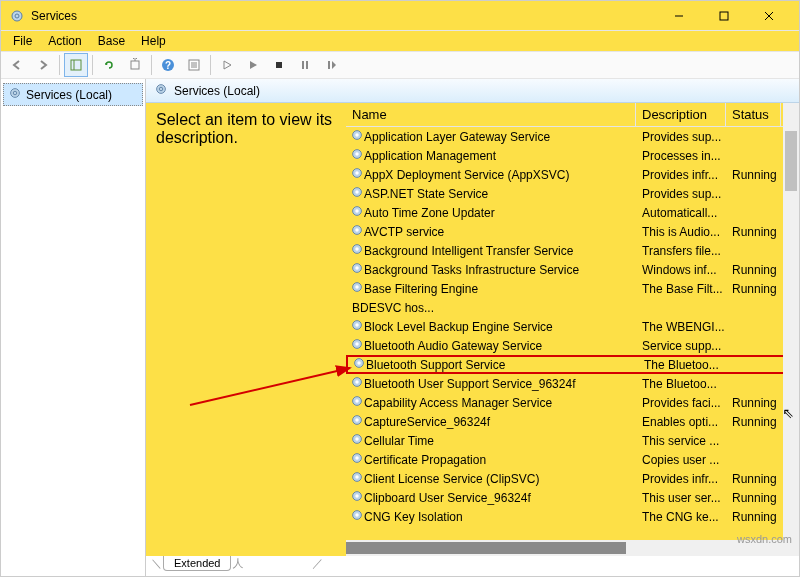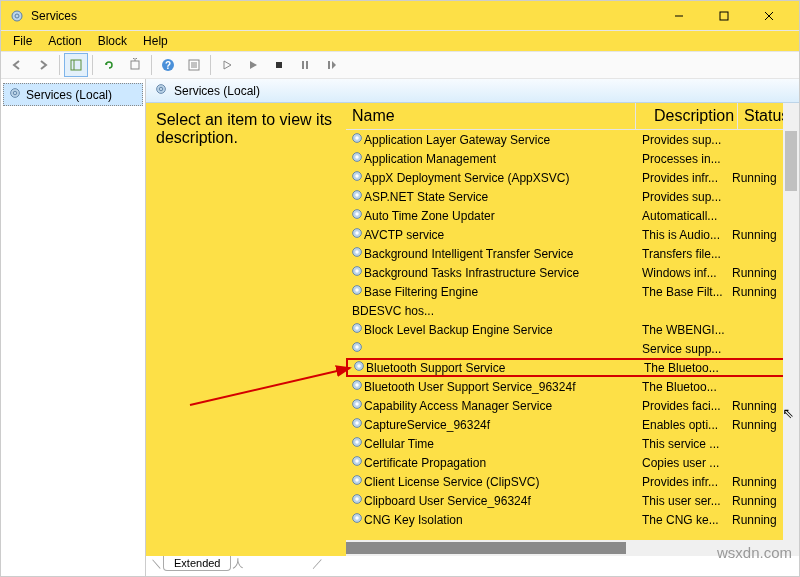--- a/index.html
+++ b/index.html
@@ -23,24 +23,24 @@
 .body { flex: 1; display: flex; overflow: hidden; }
 .tree { width: 145px; border-right: 1px solid #ccc; background: #fff; padding: 4px 2px; }
 .tree-item { display: flex; align-items: center; gap: 4px; padding: 2px 4px; font-size: 12px; background: #cde8ff; border: 1px dotted #888; }
 
 .right { flex: 1; display: flex; flex-direction: column; overflow: hidden; }
 .right-header { height: 24px; background: linear-gradient(#f7fbff,#dbeefc); border-bottom: 1px solid #bcd4e8; display: flex; align-items: center; padding: 0 8px; gap: 6px; font-size: 12px; }
 .right-body { flex: 1; display: flex; overflow: hidden; position: relative; }
 .desc-panel { width: 200px; padding: 8px 10px; font-size: 16px; color: #000; }
 
 .list-panel { flex: 1; display: flex; flex-direction: column; overflow: hidden; position: relative; }
-.list-header { display: flex; font-size: 16px; border-bottom: 1px solid #e5e5e5; }
+.list-header { display: flex; font-size: 13px; border-bottom: 1px solid #e5e5e5; }
 .list-header div { padding: 4px 6px; border-right: 1px solid #e5e5e5; }
 .col-name { width: 290px; }
-.col-desc { width: 90px; margin-left: 12px; }
+.col-desc { width: 90px; }
 .col-status { width: 55px; }
 
 .list { flex: 1; overflow-y: hidden; position: relative; }
 .row { display: flex; align-items: center; font-size: 12px; height: 19px; white-space: nowrap; }
 .row .cell-name { width: 290px; display: flex; align-items: center; gap: 0; padding-left: 4px; overflow: hidden; }
 .row .cell-desc { width: 90px; overflow: hidden; text-overflow: ellipsis; padding-left: 6px; }
 .row .cell-status { width: 55px; padding-left: 6px; }
 
 .highlight-box { border: 2px solid #d40000; }
 
@@ -51,21 +51,21 @@
 
 .tabs { height: 20px; display: flex; align-items: flex-start; font-size: 11px; padding-left: 4px; background: #fff; }
 .tab { padding: 1px 10px; border: 1px solid #aaa; border-top: none; border-radius: 0 0 4px 4px; margin-right: 0px; background: #fff; }
 .tab.inactive { background: #f0f0f0; margin-top: 24px; }
 .tab-slash { color:#999; padding:0 1px; }
 
 .gear-icon svg circle { fill: #bcd4e8; stroke: #5a7ea3; stroke-width: 1; }
 
 .arrow-annotation { position: absolute; left: 185px; top: 350px; pointer-events: none; z-index: 50; }
 
-.watermark { position: absolute; right: 8px; bottom: 16px; font-size: 15px; color: #999; }
+.watermark { position: absolute; right: 8px; bottom: 32px; font-size: 11px; color: #999; }
 .cursor-pointer { position: absolute; right: 6px; top: 405px; font-size: 14px; color: #000; }
 </style>
 </head>
 <body>
 
 <div class="window">
 
   <div class="titlebar">
     <span class="app-icon gear-icon">
       <svg width="16" height="16" viewBox="0 0 16 16">
@@ -90,21 +90,21 @@
             <line x1="1" y1="1" x2="9" y2="9" stroke="#000"></line>
             <line x1="9" y1="1" x2="1" y2="9" stroke="#000"></line>
           </svg>
         </div>
     </div>
   </div>
 
   <div class="menubar">
     <span>File</span>
     <span>Action</span>
-    <span>Block</span>
+    <span>Base</span>
     <span>Help</span>
   </div>
 
   <div class="toolbar">
     <div class="btn">
         <svg width="14" height="14">
           <path d="M9 3 L4 7 L9 11" fill="none" stroke="#888" stroke-width="2"></path>
         </svg>
       </div>
     <div class="btn">
@@ -322,20 +322,21 @@
                 </div>
                 <div class="cell-desc">The WBENGI...</div>
                 <div class="cell-status"></div>
               </div>
               <div class="row">
                 <div class="cell-name">
                   <span><svg width="14" height="14" viewBox="0 0 16 16">
                       <circle cx="8" cy="8" r="5" fill="#bcd4e8" stroke="#5a7ea3"></circle>
                       <circle cx="8" cy="8" r="2" fill="#fff"></circle>
                     </svg></span>
+                  <span>Bluetooth Audio Gateway Service</span>
                 </div>
                 <div class="cell-desc">Service supp...</div>
                 <div class="cell-status"></div>
               </div>
               <div class="row highlight-box">
                 <div class="cell-name">
                   <span><svg width="14" height="14" viewBox="0 0 16 16">
                       <circle cx="8" cy="8" r="5" fill="#bcd4e8" stroke="#5a7ea3"></circle>
                       <circle cx="8" cy="8" r="2" fill="#fff"></circle>
                     </svg></span>

